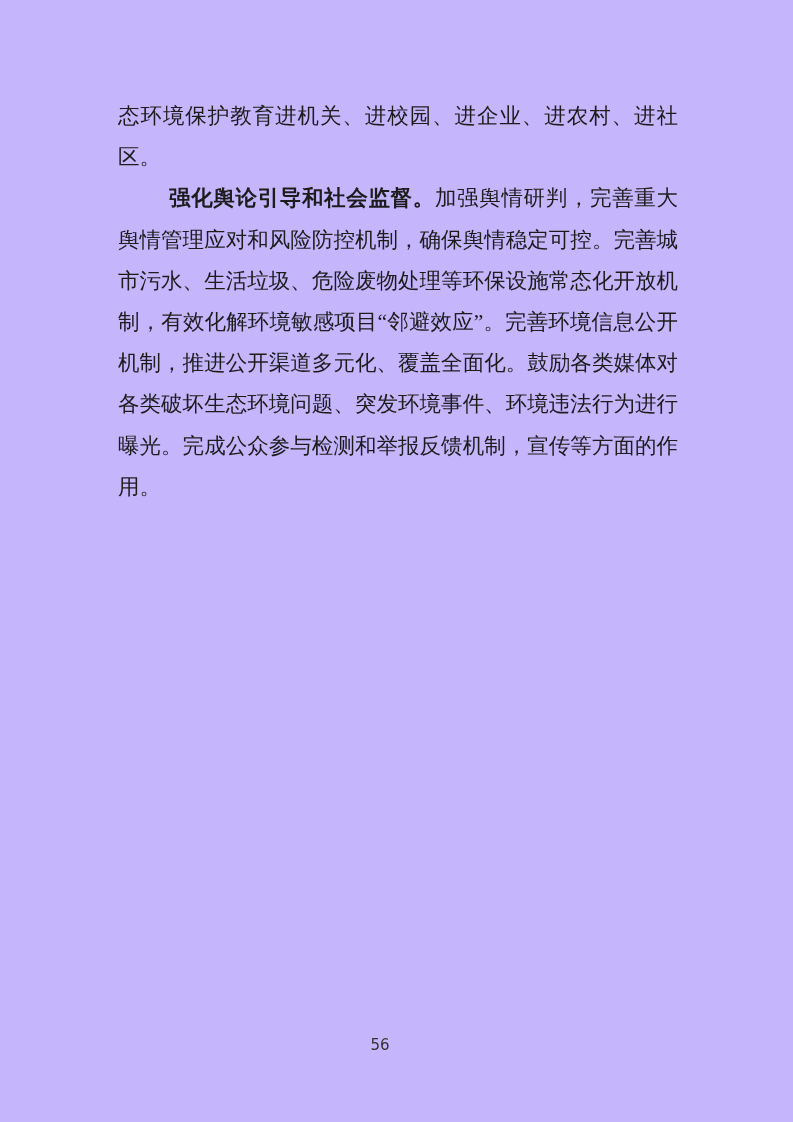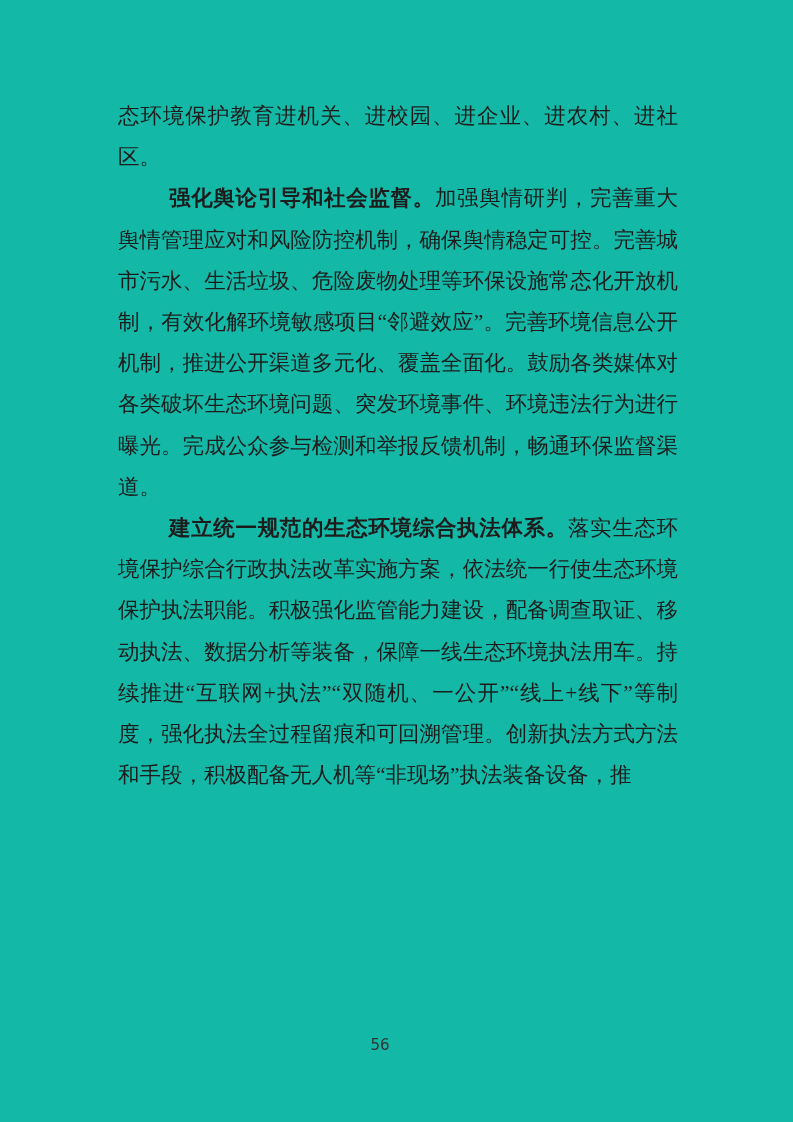--- a/index.html
+++ b/index.html
@@ -4,21 +4,21 @@
 <style>
   html, body {
     margin: 0;
     padding: 0;
     background: #ffffff;
   }
   .page {
     position: relative;
     width: 793px;
     height: 1122px;
-    background: #14b8a6;
+    background: #c4b5fd;
     overflow: hidden;
     font-family: "Liberation Serif", "DejaVu Serif", serif;
   }
   .text-block {
     position: absolute;
     left: 118px;
     top: 96px;
     width: 560px;
     font-size: 21.5px;
     line-height: 41.2px;
@@ -57,25 +57,24 @@
 </style>
 </head>
 <body>
 
 <div class="page">
 
   <div class="text-block">
 
     <p class="para no-indent"><span class="body-text">态环境保护教育进机关、进校园、进企业、进农村、进社区。</span></p>
 
-    <p class="para"><span class="lead">强化舆论引导和社会监督。</span><span class="body-text">加强舆情研判，完善重大舆情管理应对和风险防控机制，确保舆情稳定可控。完善城市污水、生活垃圾、危险废物处理等环保设施常态化开放机制，有效化解环境敏感项目“邻避效应”。完善环境信息公开机制，推进公开渠道多元化、覆盖全面化。鼓励各类媒体对各类破坏生态环境问题、突发环境事件、环境违法行为进行曝光。完成公众参与检测和举报反馈机制，畅通环保监督渠道。</span></p>
+    <p class="para"><span class="lead">强化舆论引导和社会监督。</span><span class="body-text">加强舆情研判，完善重大舆情管理应对和风险防控机制，确保舆情稳定可控。完善城市污水、生活垃圾、危险废物处理等环保设施常态化开放机制，有效化解环境敏感项目“邻避效应”。完善环境信息公开机制，推进公开渠道多元化、覆盖全面化。鼓励各类媒体对各类破坏生态环境问题、突发环境事件、环境违法行为进行曝光。完成公众参与检测和举报反馈机制，宣传等方面的作用。</span></p>
 
 
 
-    <p class="para"><span class="lead">建立统一规范的生态环境综合执法体系。</span><span class="body-text">落实生态环境保护综合行政执法改革实施方案，依法统一行使生态环境保护执法职能。积极强化监管能力建设，配备调查取证、移动执法、数据分析等装备，保障一线生态环境执法用车。持续推进“互联网+执法”“双随机、一公开”“线上+线下”等制度，强化执法全过程留痕和可回溯管理。创新执法方式方法和手段，积极配备无人机等“非现场”执法装备设备，推</span></p>
 
   </div>
 
   <div class="footer">
     <span class="page-number">56</span>
   </div>
 
 </div>
 
 </body></html>

